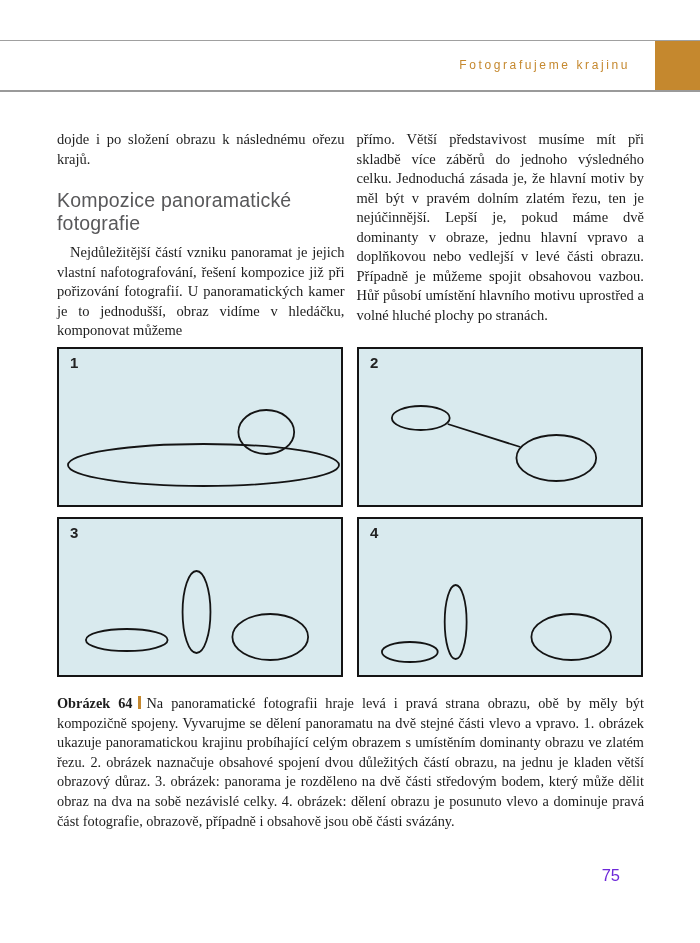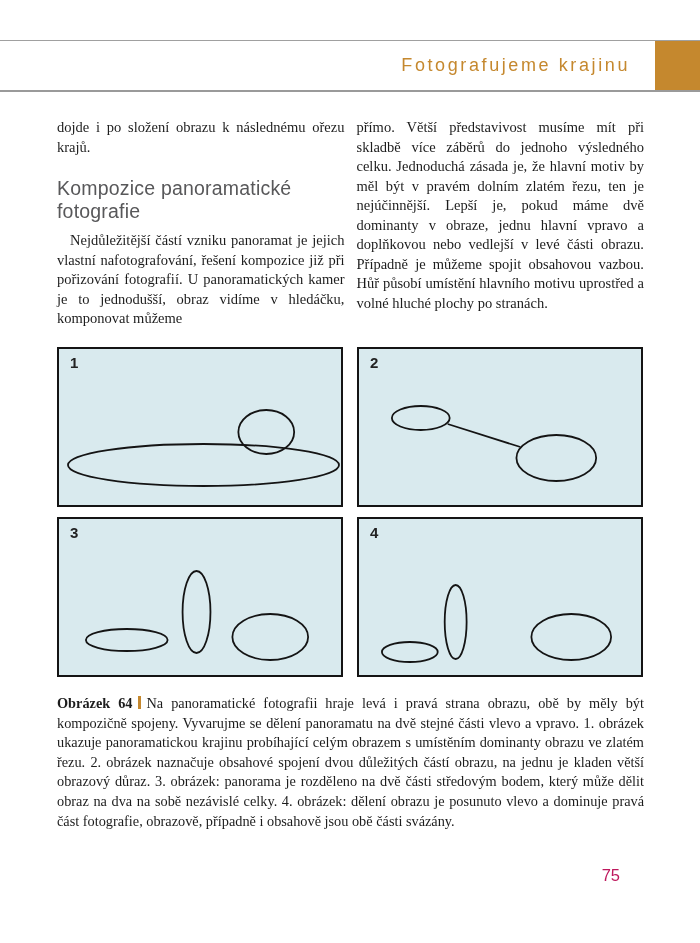--- a/index.html
+++ b/index.html
@@ -6,27 +6,27 @@
   body{
     width:700px;height:943px;background:#ffffff;position:relative;overflow:hidden;
     font-family:"Liberation Serif", serif;color:#1c1c1c;
   }
   .rule{position:absolute;left:0;right:0;background:#a0a0a0;}
   .rule-top{top:40px;height:1px;}
   .rule-bottom{top:90px;height:2px;background:#9a9a9a;}
   .header{position:absolute;top:41px;left:0;right:0;height:49px;}
   .header-title{
     position:absolute;right:70px;top:0;line-height:49px;
-    font-family:"Liberation Sans", sans-serif;font-size:18px;letter-spacing:2.6px;
+    font-family:"Liberation Sans", sans-serif;font-size:12px;letter-spacing:2.6px;
     color:#c5882e;
   }
   .accent-block{position:absolute;right:0;top:0;width:45px;height:49px;background:#c5882e;}
 
   .columns{
-    position:absolute;top:118px;left:57px;width:587px;
+    position:absolute;top:130px;left:57px;width:587px;
     display:flex;gap:12px;
   }
   .col{flex:1;min-width:0;}
   .body-text{
     margin:0;font-size:14.5px;line-height:19.5px;text-align:justify;
   }
   .body-text.indent{text-indent:13px;}
   .section-heading{
     margin:20px 0 8px 0;font-family:"Liberation Sans", sans-serif;
     font-size:19.5px;line-height:23px;font-weight:400;color:#58585a;letter-spacing:0.2px;
@@ -53,21 +53,21 @@
   }
   .caption-label{font-weight:700;font-style:normal;margin-top:15px;}
   .caption-bar{
     display:inline-block;width:3px;height:13px;background:#c5882e;
     margin:0 6px 0 5px;vertical-align:-1px;
   }
   .caption-text{}
 
   .page-number{
     position:absolute;top:866px;right:80px;
-    font-family:"Liberation Sans", sans-serif;font-size:16.5px;color:#be185d;
+    font-family:"Liberation Sans", sans-serif;font-size:16.5px;color:#6d28d9;
   }
 </style>
 </head>
 <body>
 
 <div class="page">
 
   <div class="rule rule-top"></div>
   <div class="header">
     <span class="header-title">Fotografujeme krajinu</span>

